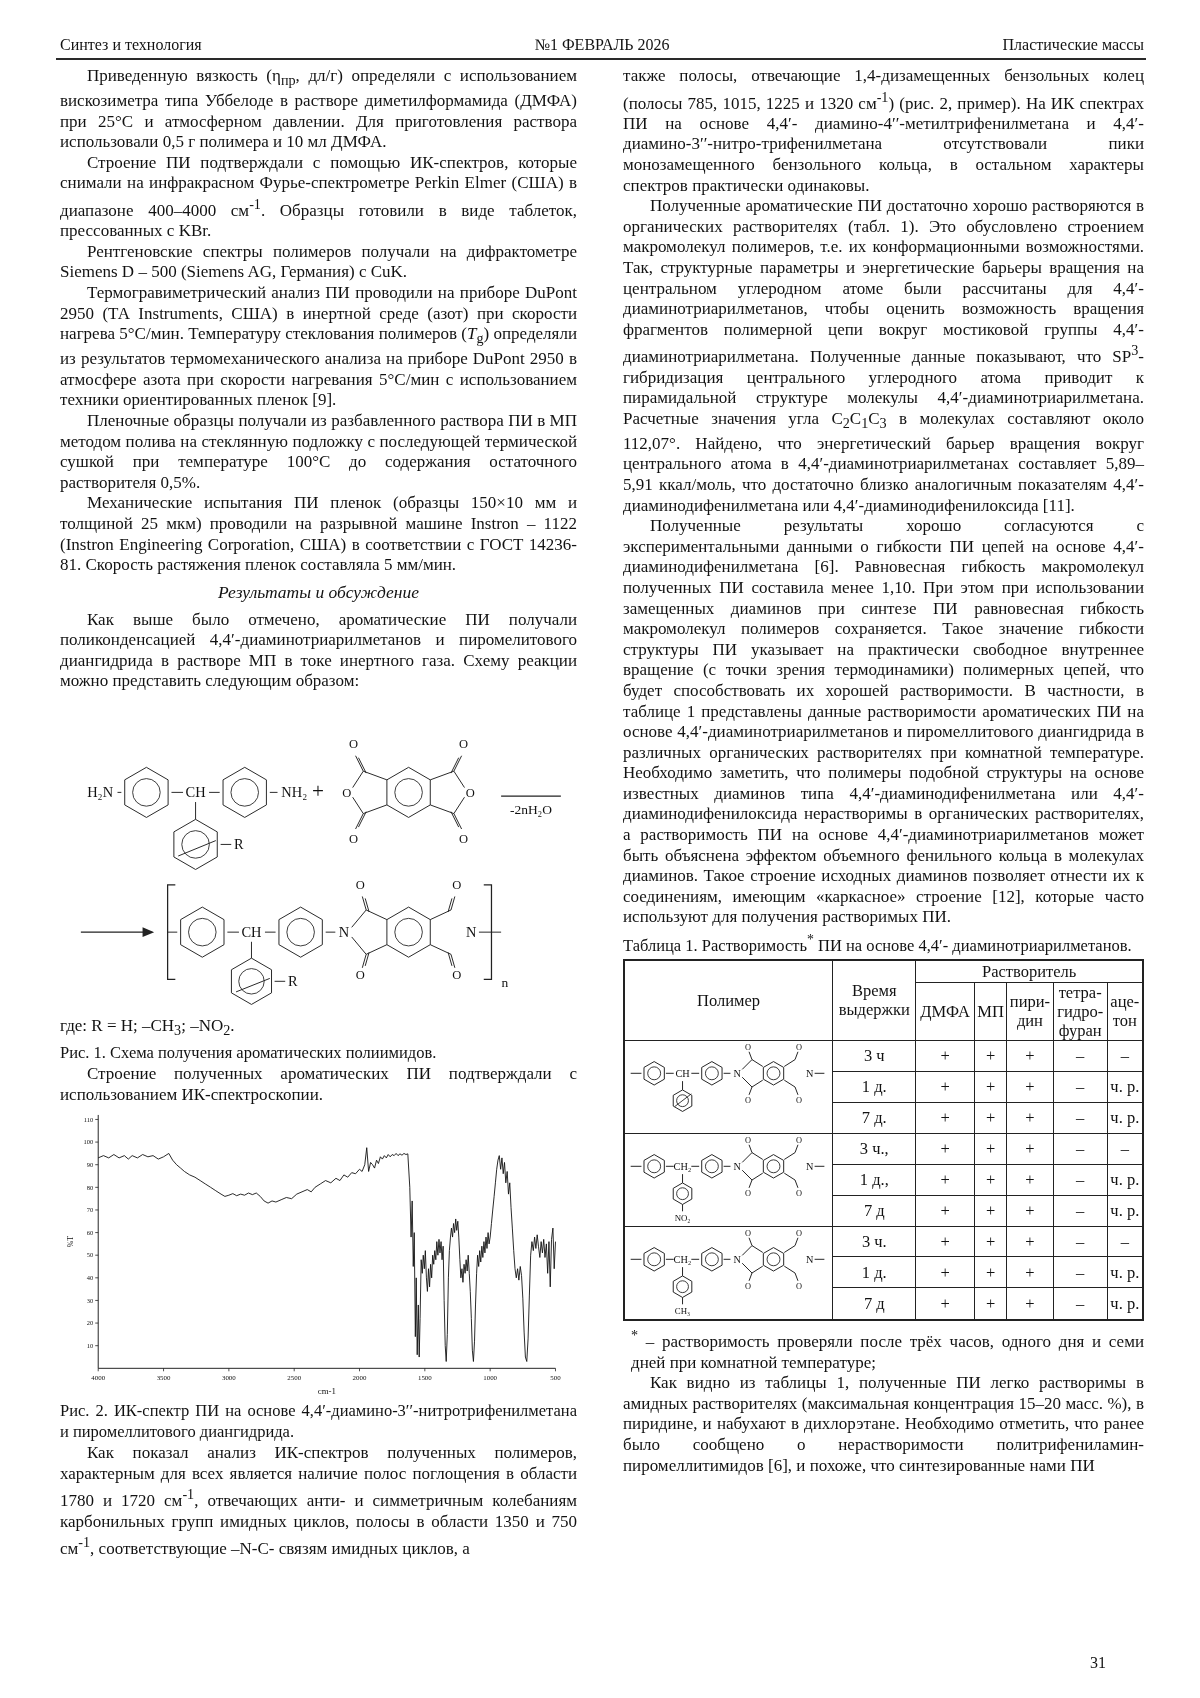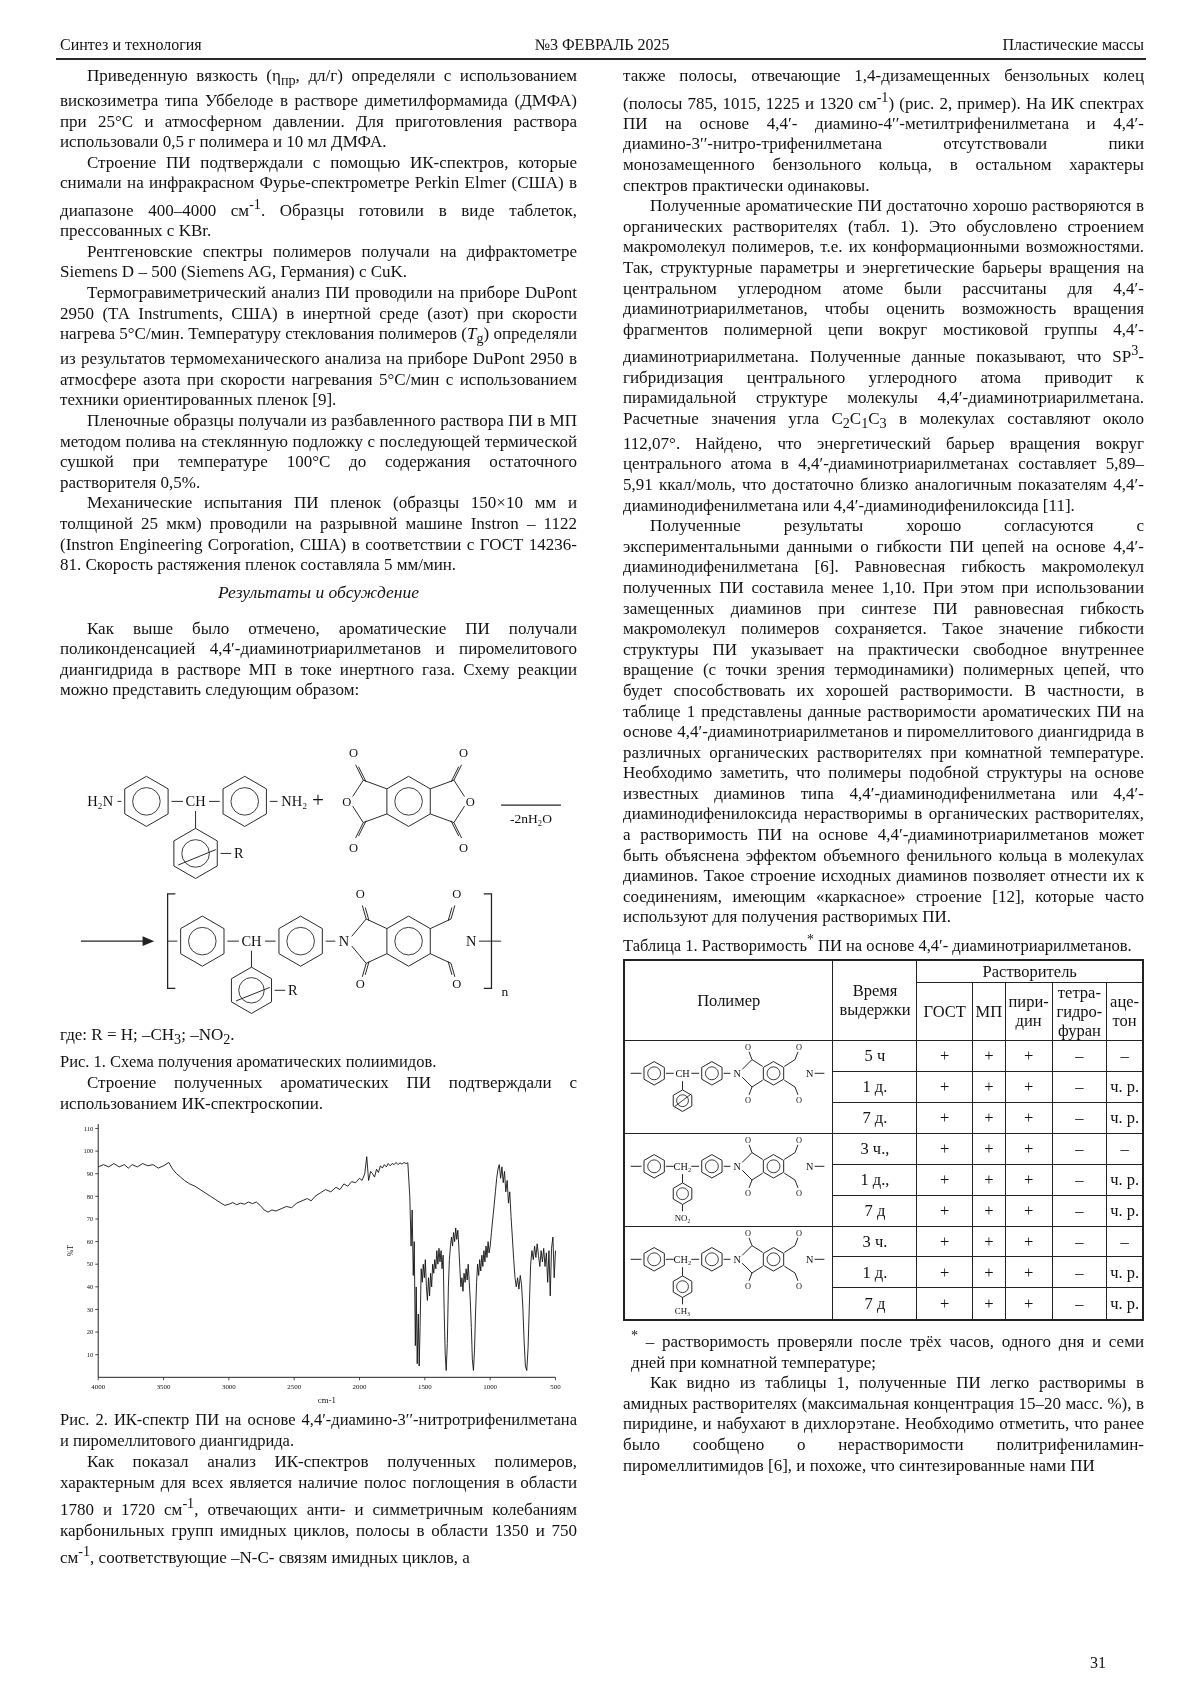--- a/index.html
+++ b/index.html
@@ -9,21 +9,21 @@
        font-size:16px;}
   .hdr span{white-space:nowrap;}
   .hdr-rule{position:absolute;top:58px;left:56px;right:54px;border-top:2px solid #2a2a2a;}
   .columns{position:absolute;top:66px;left:60px;right:44px;display:flex;gap:46px;}
   .col{flex:0 0 auto;}
   .col.left{width:517px;}
   .col.right{width:521px;}
   p.para{margin:0;font-size:17px;line-height:20.6px;text-align:justify;text-indent:27px;}
   p.noindent{text-indent:0;}
   .section-heading{font-style:italic;font-weight:normal;text-align:center;font-size:17.5px;
-       margin:5px 0 16px 0;line-height:22px;}
+       margin:5px 0 7px 0;line-height:22px;}
   .caption{margin:1px 0;font-size:16.5px;line-height:21px;font-weight:normal;text-align:justify;text-indent:0;}
   .footnote{margin:2px 0 0 8px;font-size:17px;line-height:21.5px;text-align:justify;text-indent:0;}
   svg text{fill:#111;}
   .figure{display:block;margin:4px 0 0 0;}
   
   table.solub{border-collapse:collapse;width:100%;margin:3px 0 4px 0;border:2px solid #222;}
   table.solub th, table.solub td{border:1px solid #222;font-weight:normal;font-size:16.5px;
         text-align:center;vertical-align:middle;padding:1px 2px;line-height:19px;}
   table.solub th.solv{white-space:pre-line;padding:0 1px;}
   td.structure{padding:0;}
@@ -31,21 +31,21 @@
   td.timecell{width:88px;}
   .pagenum{position:absolute;bottom:26px;right:94px;font-size:16px;}
 </style>
 </head>
 <body>
 
 <div class="page">
 
   <div class="hdr">
     <span>Синтез и технология</span>
-    <span>№3 ФЕВРАЛЬ 2025</span>
+    <span>№1 ФЕВРАЛЬ 2026</span>
     <span>Пластические массы</span>
   </div>
   <div class="hdr-rule"></div>
 
   <div class="columns">
 
     <div class="col left">
       <div id="leftTop">
           <p class="para">Приведенную вязкость (η<sub>пр</sub>, дл/г) определяли с использованием вискозиметра типа Уббелоде в растворе диметилформамида (ДМФА) при 25°С и атмосферном давлении. Для приготовления раствора использовали 0,5 г полимера и 10 мл ДМФА.</p>
           <p class="para">Строение ПИ подтверждали с помощью ИК-спектров, которые снимали на инфракрасном Фурье-спектрометре Perkin Elmer (США) в диапазоне 400–4000 см<sup>-1</sup>. Образцы готовили в виде таблеток, прессованных с KBr.</p>
@@ -216,21 +216,21 @@
       <p class="caption">Таблица 1. Растворимость<sup>*</sup> ПИ на основе 4,4′- диаминотриарилметанов.</p>
 
       <table class="solub">
         <thead>
           <tr>
             <th rowspan="2" style="width:205px">Полимер</th>
             <th rowspan="2" class="timecell">Время выдержки</th>
             <th colspan="5">Растворитель</th>
           </tr>
           <tr>
-            <th class="solv" style="width:64px">ГОСТ</th>
+            <th class="solv" style="width:64px">ДМФА</th>
             <th class="solv" style="width:33px">МП</th>
             <th class="solv" style="width:48px">пири-
 дин</th>
             <th class="solv" style="width:58px">тетра-
 гидро-
 фуран</th>
             <th class="solv" style="width:37px">аце-
 тон</th>
           </tr>
         </thead>
@@ -265,21 +265,21 @@
                   <line x1="170" y1="46" x2="173" y2="54" stroke="#222" stroke-width="1"></line>
                   <text x="174" y="62" font-size="8.5" text-anchor="middle" font-family="&quot;Liberation Serif&quot;,serif">O</text>
                   <text x="185" y="35.5" font-size="10.5" text-anchor="middle" font-family="&quot;Liberation Serif&quot;,serif">N</text>
                   <line x1="190" y1="32" x2="200" y2="32" stroke="#222" stroke-width="1"></line>
                   <line x1="55" y1="40" x2="55" y2="49" stroke="#222" stroke-width="1"></line>
                   <polygon points="55.0,49.0 64.5,54.5 64.5,65.5 55.0,71.0 45.5,65.5 45.5,54.5" fill="none" stroke="#222" stroke-width="1"></polygon>
                   <circle cx="55" cy="60" r="6.050000000000001" fill="none" stroke="#222" stroke-width="0.9"></circle>
                   <line x1="47" y1="66" x2="64" y2="53" stroke="#222" stroke-width="0.9"></line>
                 </svg>
               </td>
-              <td class="timecell">5 ч</td>
+              <td class="timecell">3 ч</td>
               <td>+</td>
               <td>+</td>
               <td>+</td>
               <td>–</td>
               <td>–</td>
             </tr>
             <tr>
               <td class="timecell">1 д.</td>
               <td>+</td>
               <td>+</td>

